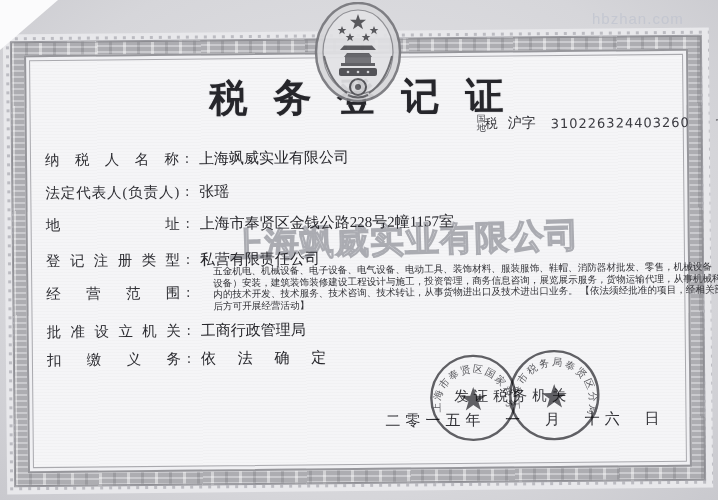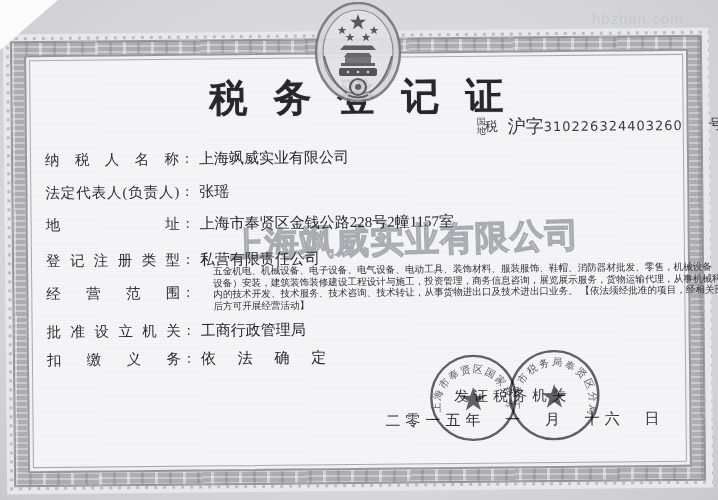--- a/index.html
+++ b/index.html
@@ -40,21 +40,21 @@
     font-size:38px;font-weight:bold;color:#26262b;
     letter-spacing:26px;text-indent:26px;
     text-shadow:0 0 1px rgba(40,40,45,0.5);
   }
   .serial{
     position:absolute;top:58px;left:446px;display:flex;align-items:center;
     color:#35353a;font-size:13px;white-space:nowrap;
   }
   .serial .stack{display:flex;flex-direction:column;font-size:9px;line-height:9px;color:#45454a;}
   .serial .tax-char{font-size:13px;margin-right:10px;margin-left:-1px;}
-  .serial .region{font-size:18px;margin-right:0;}
+  .serial .region{font-size:14px;margin-right:15px;}
   .serial .num{font-family:"DejaVu Sans","Liberation Sans",sans-serif;font-size:13px;letter-spacing:1px;color:#3a3a40;}
   .serial .suffix{margin-left:26px;font-size:14px;}
   .row{position:absolute;left:14px;display:flex;align-items:flex-start;white-space:nowrap;}
   .row .label{
     display:inline-block;width:134px;font-size:14.5px;color:#2e2e33;
     text-align:justify;text-align-last:justify;flex:none;
   }
   .row .colon{width:16px;text-align:center;font-size:14.5px;color:#2e2e33;flex:none;}
   .row .value{font-size:15px;color:#27272c;margin-left:4px;}
   .r-taxpayer{top:90px;}

